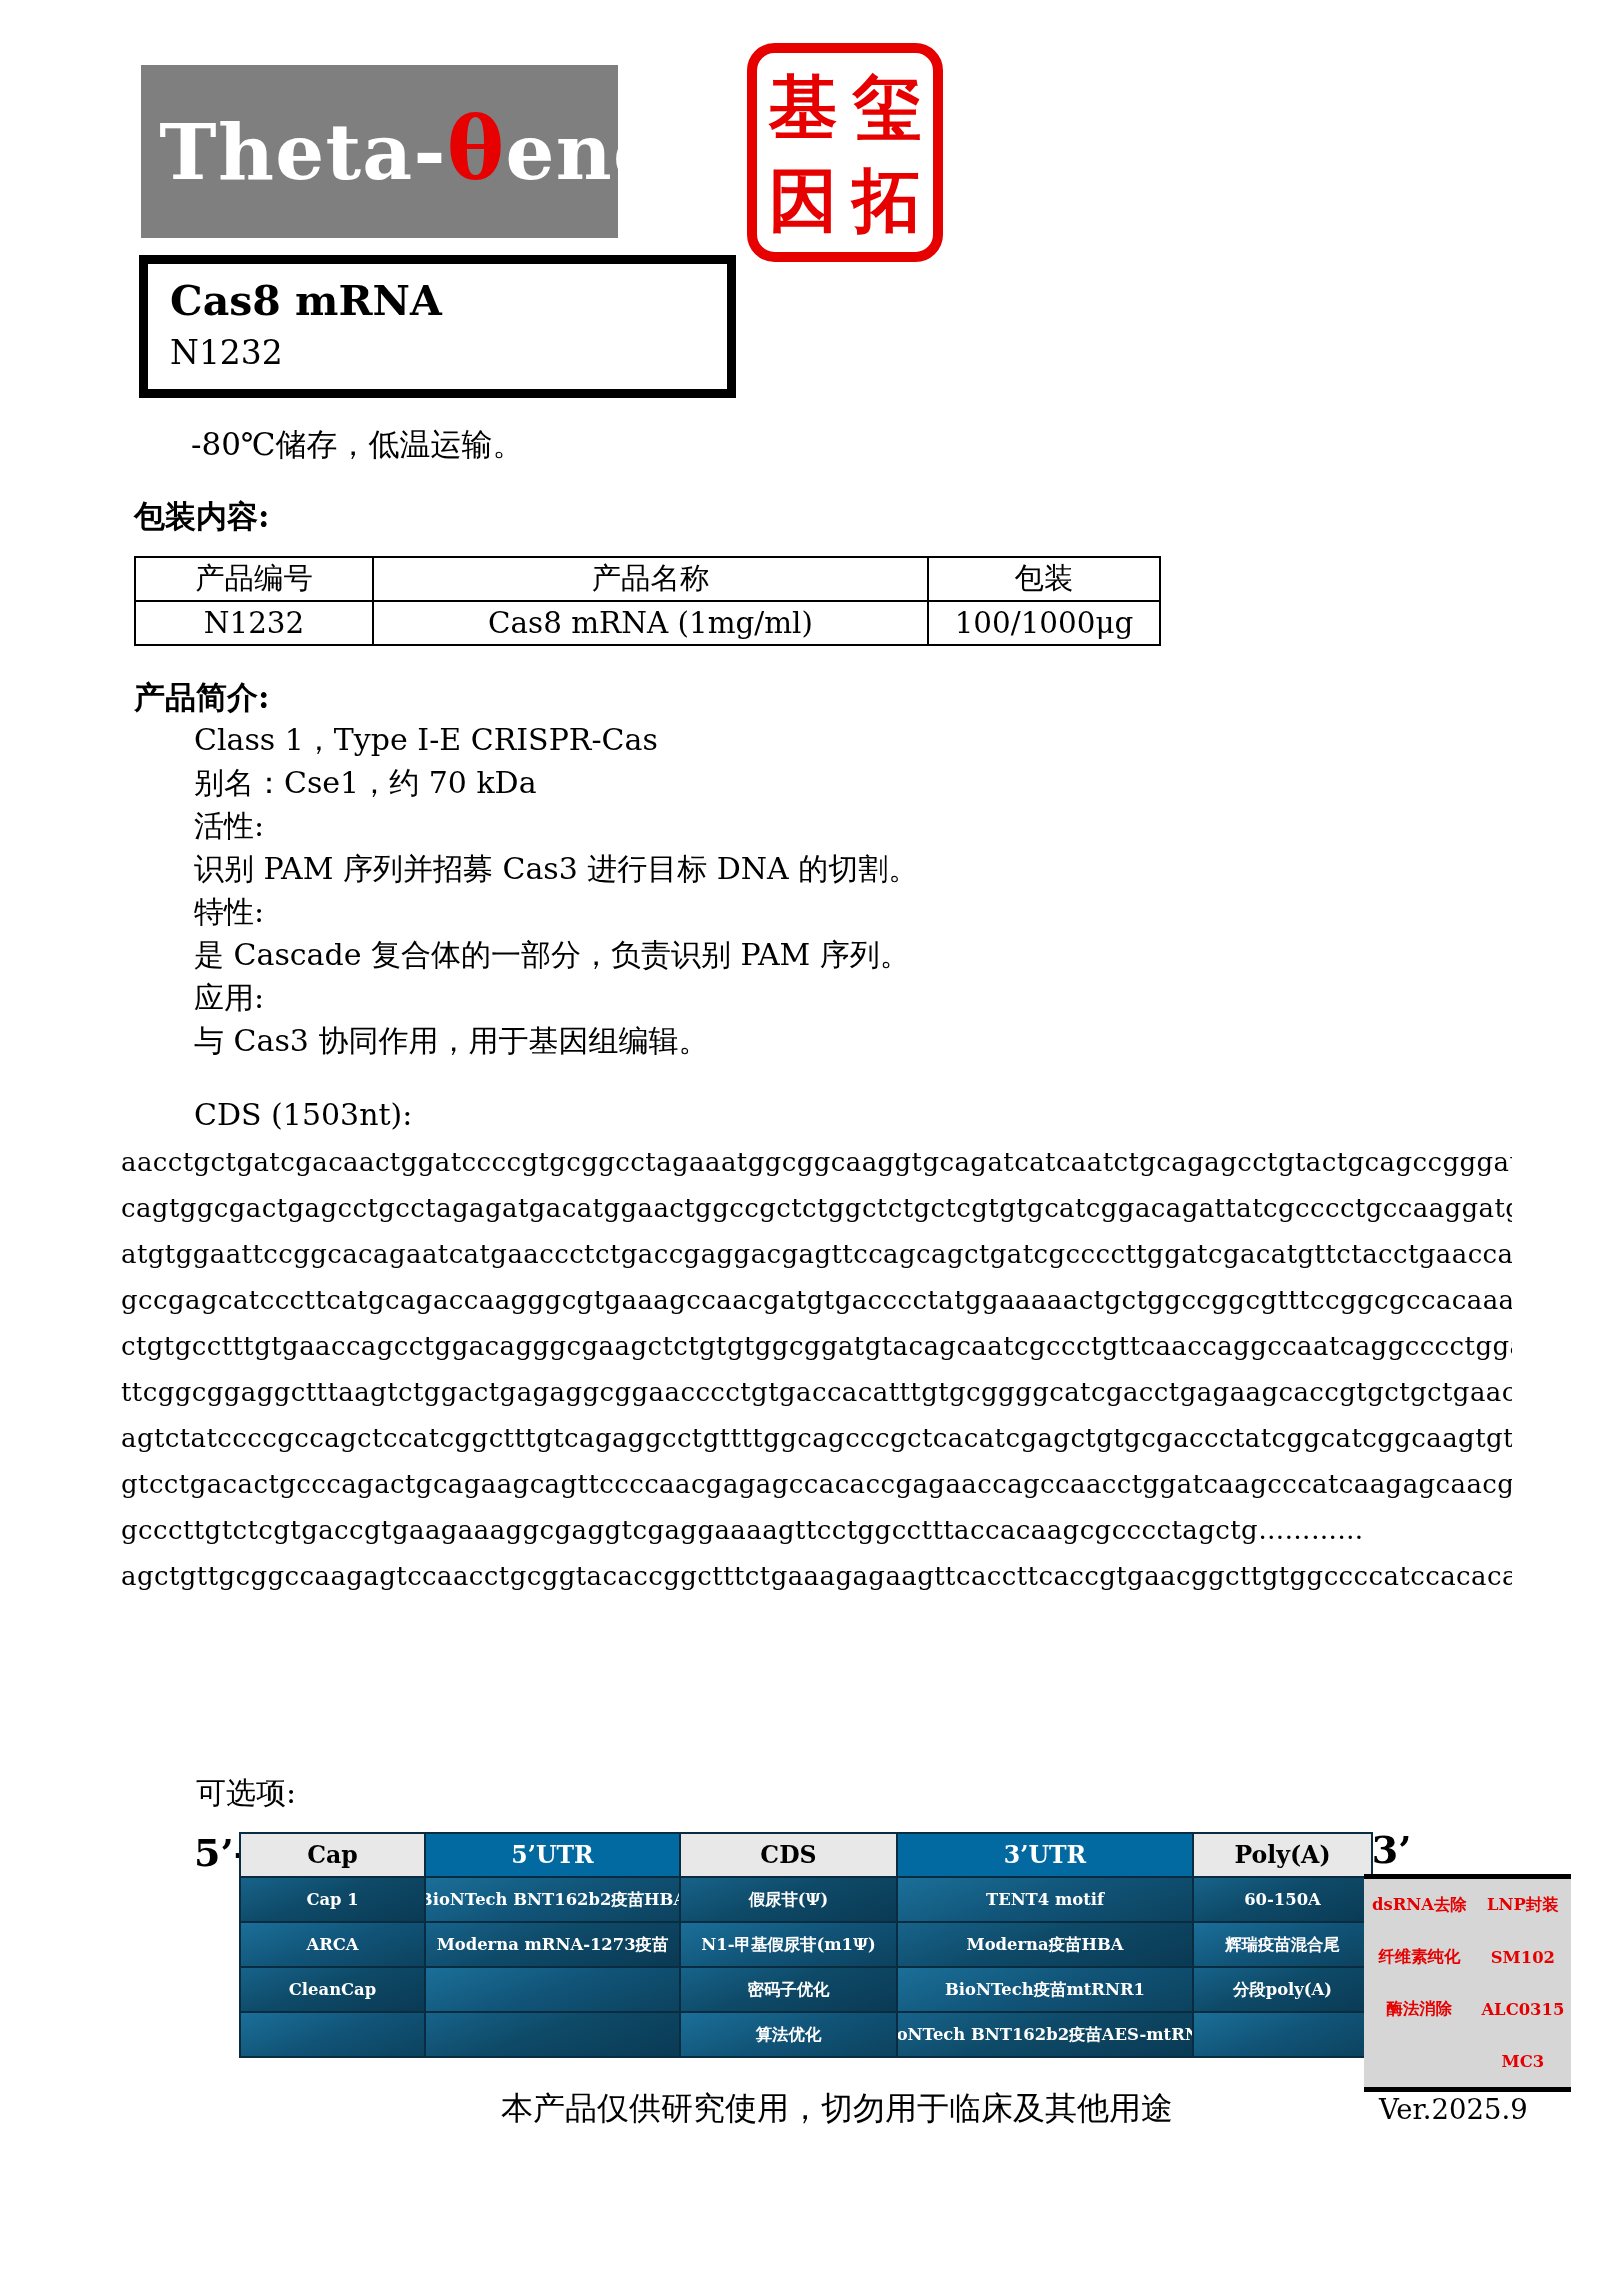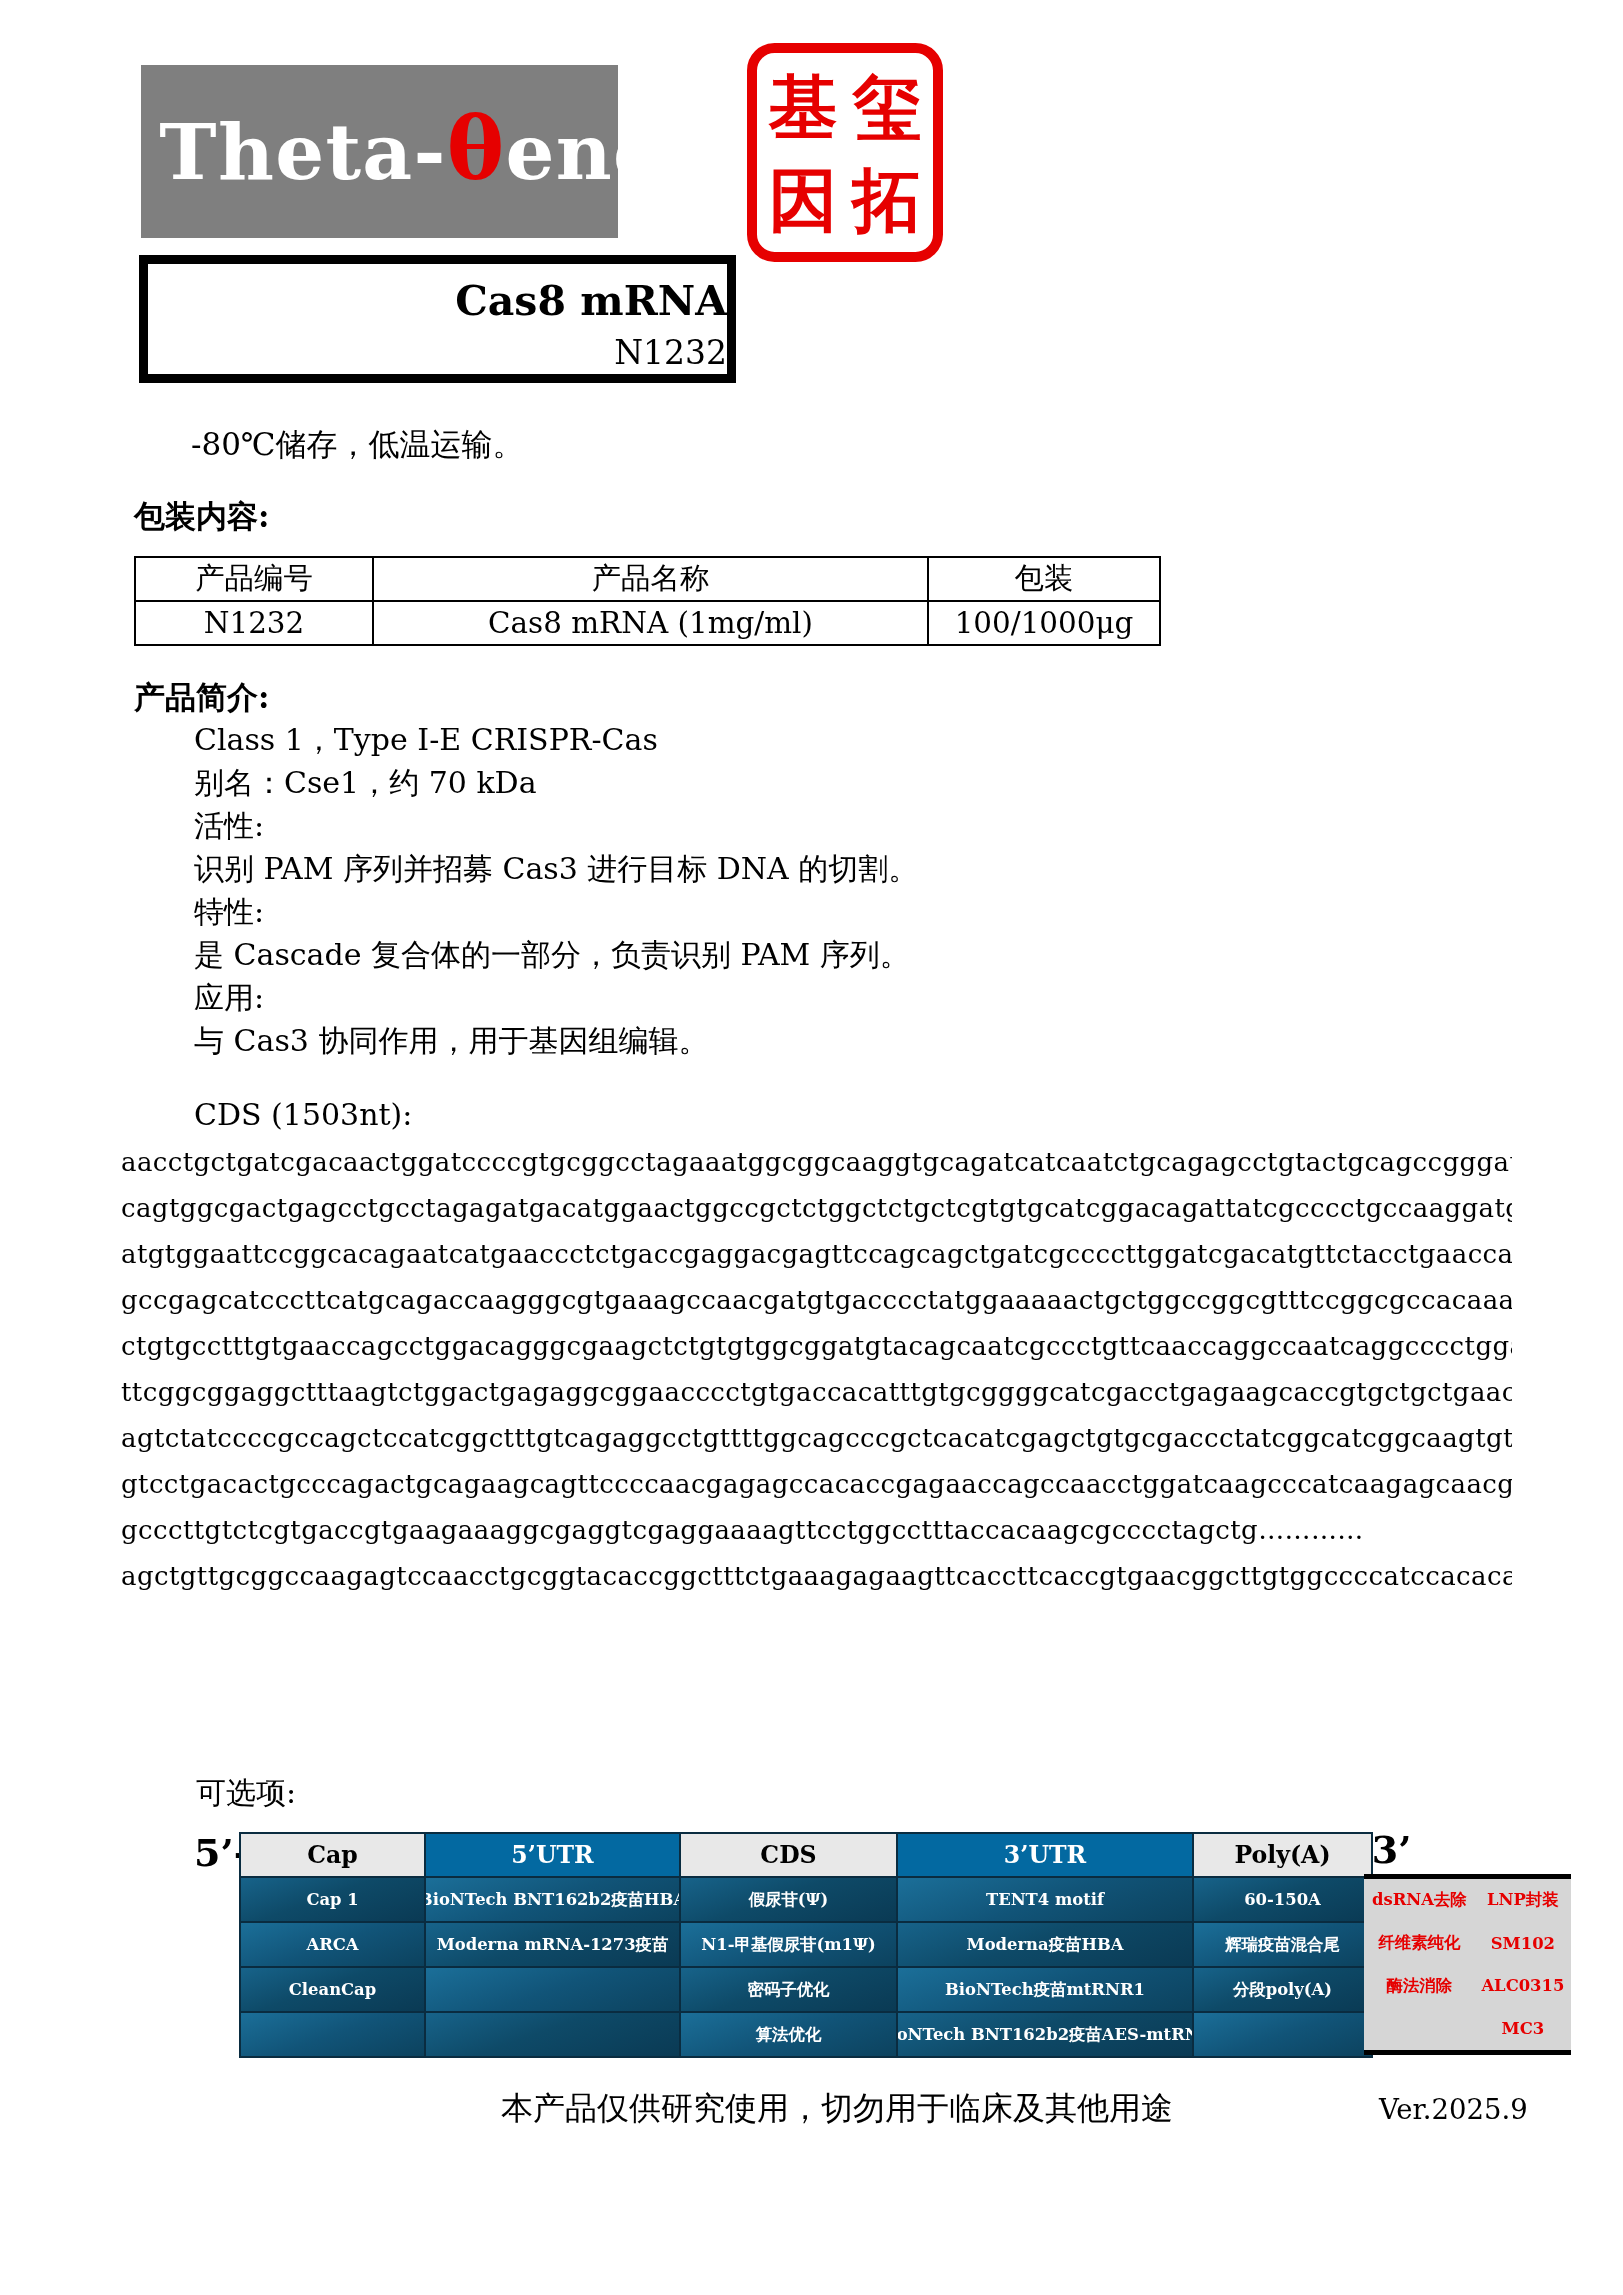--- a/index.html
+++ b/index.html
@@ -26,24 +26,23 @@
     position:absolute;left:747px;top:43px;width:196px;height:219px;
     border:10.5px solid #e60000;border-radius:27.5px;background:#ffffff;
     box-sizing:border-box;
     display:grid;grid-template-columns:1fr 1fr;grid-template-rows:1fr 1fr;
     align-items:center;justify-items:center;
     color:#e60000;font-weight:bold;font-size:69px;line-height:1;
     padding:6.5px 3.9px;
   }
   
   .title-box{
-    position:absolute;left:139px;top:255px;width:597px;height:128px;
+    position:absolute;left:139px;top:255px;width:597px;height:143px;
     border:9.2px solid #000;box-sizing:border-box;
-    padding-left:32px;
-    text-align:right;
+    padding-left:22px;
   }
   .product-title{font-size:41px;font-weight:bold;margin:13px 0 0 0;}
   .catalog-no{font-size:33px;margin-top:7.9px;}
   .storage-note{position:absolute;left:191px;top:424px;font-size:31px;}
   
   .pack-heading{position:absolute;left:134px;top:496px;font-size:31px;font-weight:bold;}
   .pack-table{
     position:absolute;left:134px;top:556px;width:1018px;
     border-collapse:collapse;table-layout:fixed;
   }
@@ -81,21 +80,21 @@
   .hlight{background:#e8e8e8;color:#000;}
   .hgray{background:#0369a1;color:#ffffff;}
   .construct .dcell{
     display:flex;align-items:center;justify-content:center;
     color:#ffffff;font-size:16.4px;font-weight:bold;
     text-align:center;padding:0 2.6px;overflow:hidden;white-space:nowrap;
   }
   .ca{background:linear-gradient(160deg,#17638a 0%,#0e4a68 45%,#0a3a54 100%);}
   .cb{background:linear-gradient(160deg,#1b6f99 0%,#115478 50%,#0c425e 100%);}
   .extras{
-    position:absolute;left:1364px;top:1874px;width:207px;height:181px;
+    position:absolute;left:1364px;top:1874px;width:207px;height:218px;
     background:#d6d6d6;border-top:5.2px solid #000;border-bottom:5.2px solid #000;
     box-sizing:border-box;
     display:grid;grid-template-columns:1.15fr 1fr;grid-template-rows:repeat(4,1fr);
     align-items:center;justify-items:center;
     color:#e60000;font-weight:bold;font-size:16.4px;white-space:nowrap;text-align:center;
   }
   
   .footer-disclaimer{position:absolute;left:501px;top:2087px;font-size:32px;}
   .footer-version{position:absolute;left:1379px;top:2093px;font-size:27.5px;}
 </style>

